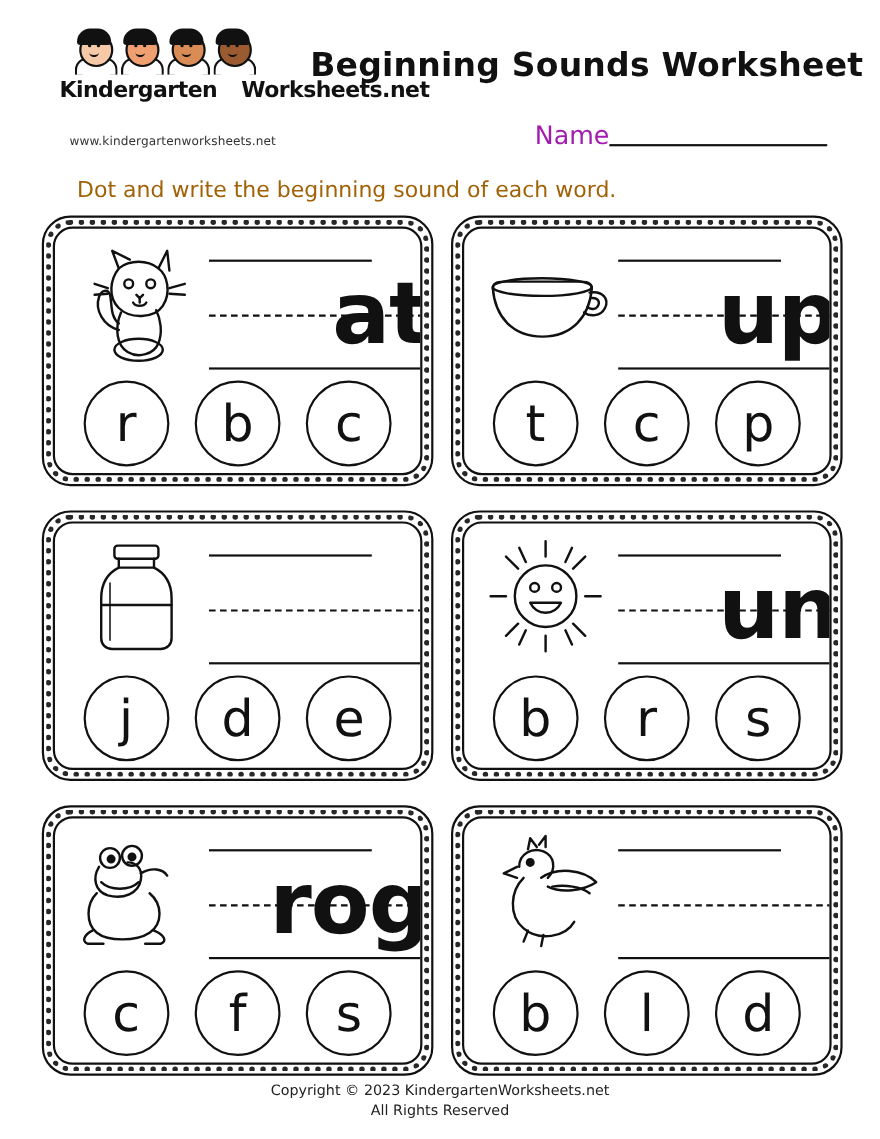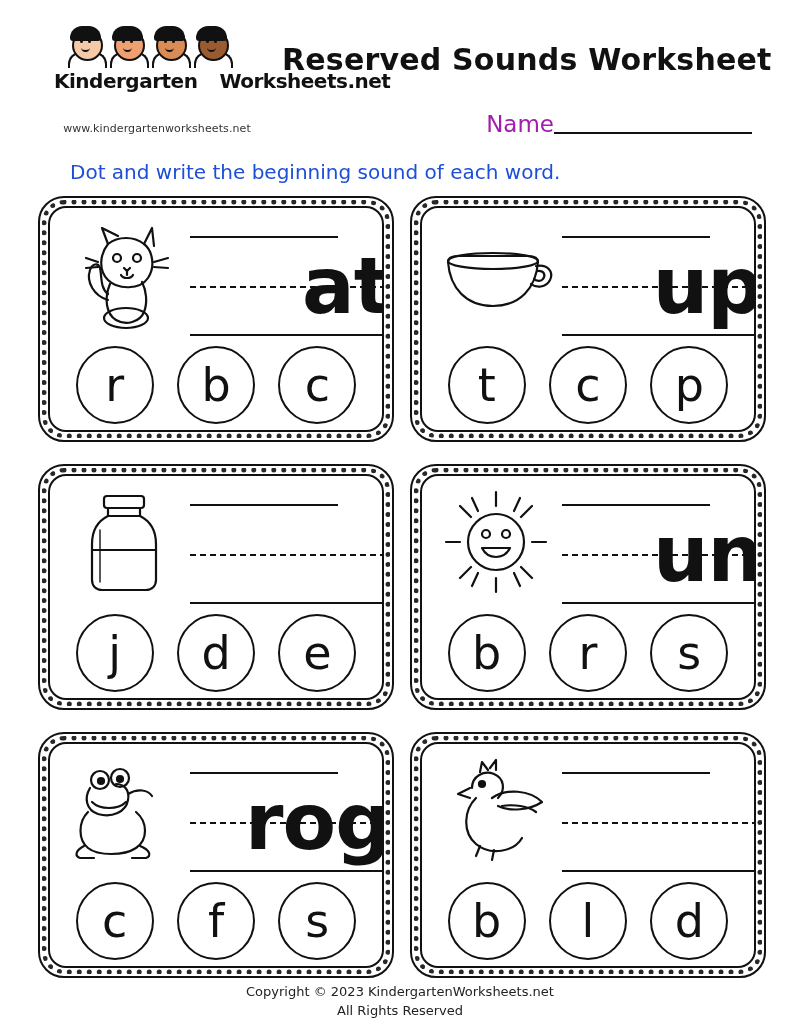--- a/index.html
+++ b/index.html
@@ -142,21 +142,21 @@
     border-bottom: 2px solid #111;
     height: 20px;
     vertical-align: -2px;
   }
 
   .instructions {
     position: absolute;
     left: 70px;
     top: 160px;
     font-size: 20px;
-    color: #1d4ed8;
+    color: #a16207;
     text-align: right;
   }
 
   
   .grid {
     position: absolute;
     left: 38px;
     top: 196px;
     width: 724px;
     display: grid;
@@ -323,21 +323,21 @@
           <div class="hair"></div>
         <div class="eye l"></div>
           <div class="eye r"></div>
           <div class="smile"></div>
       </div>
     </div>
     <div class="logo-word"><span class="kw">Kindergarten</span><span class="kw">Worksheets</span><span class="net">.net</span></div>
     <div class="logo-url">www.kindergartenworksheets.net</div>
   </div>
 
-  <div class="title">Reserved Sounds Worksheet</div>
+  <div class="title">Beginning Sounds Worksheet</div>
 
   <div class="name-row">
     <span>Name</span><span class="name-line"></span>
   </div>
 </div>
 
 <div class="instructions">Dot and write the beginning sound of each word.</div>
 
 <div class="grid">
 

